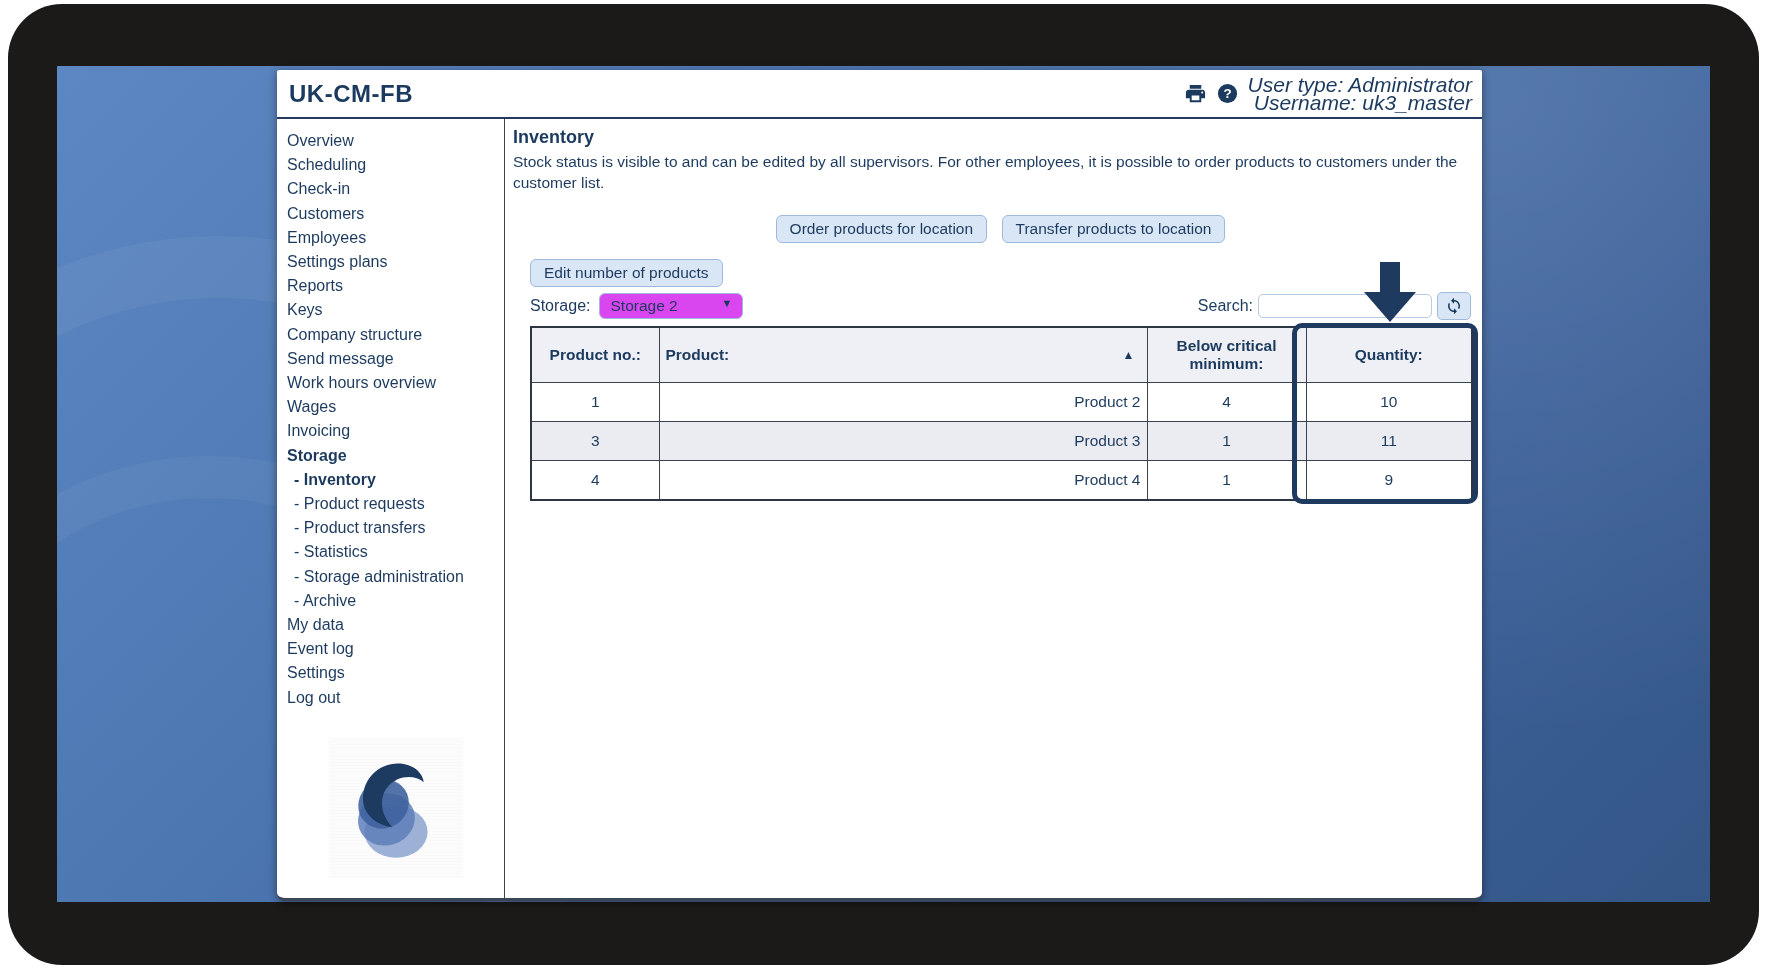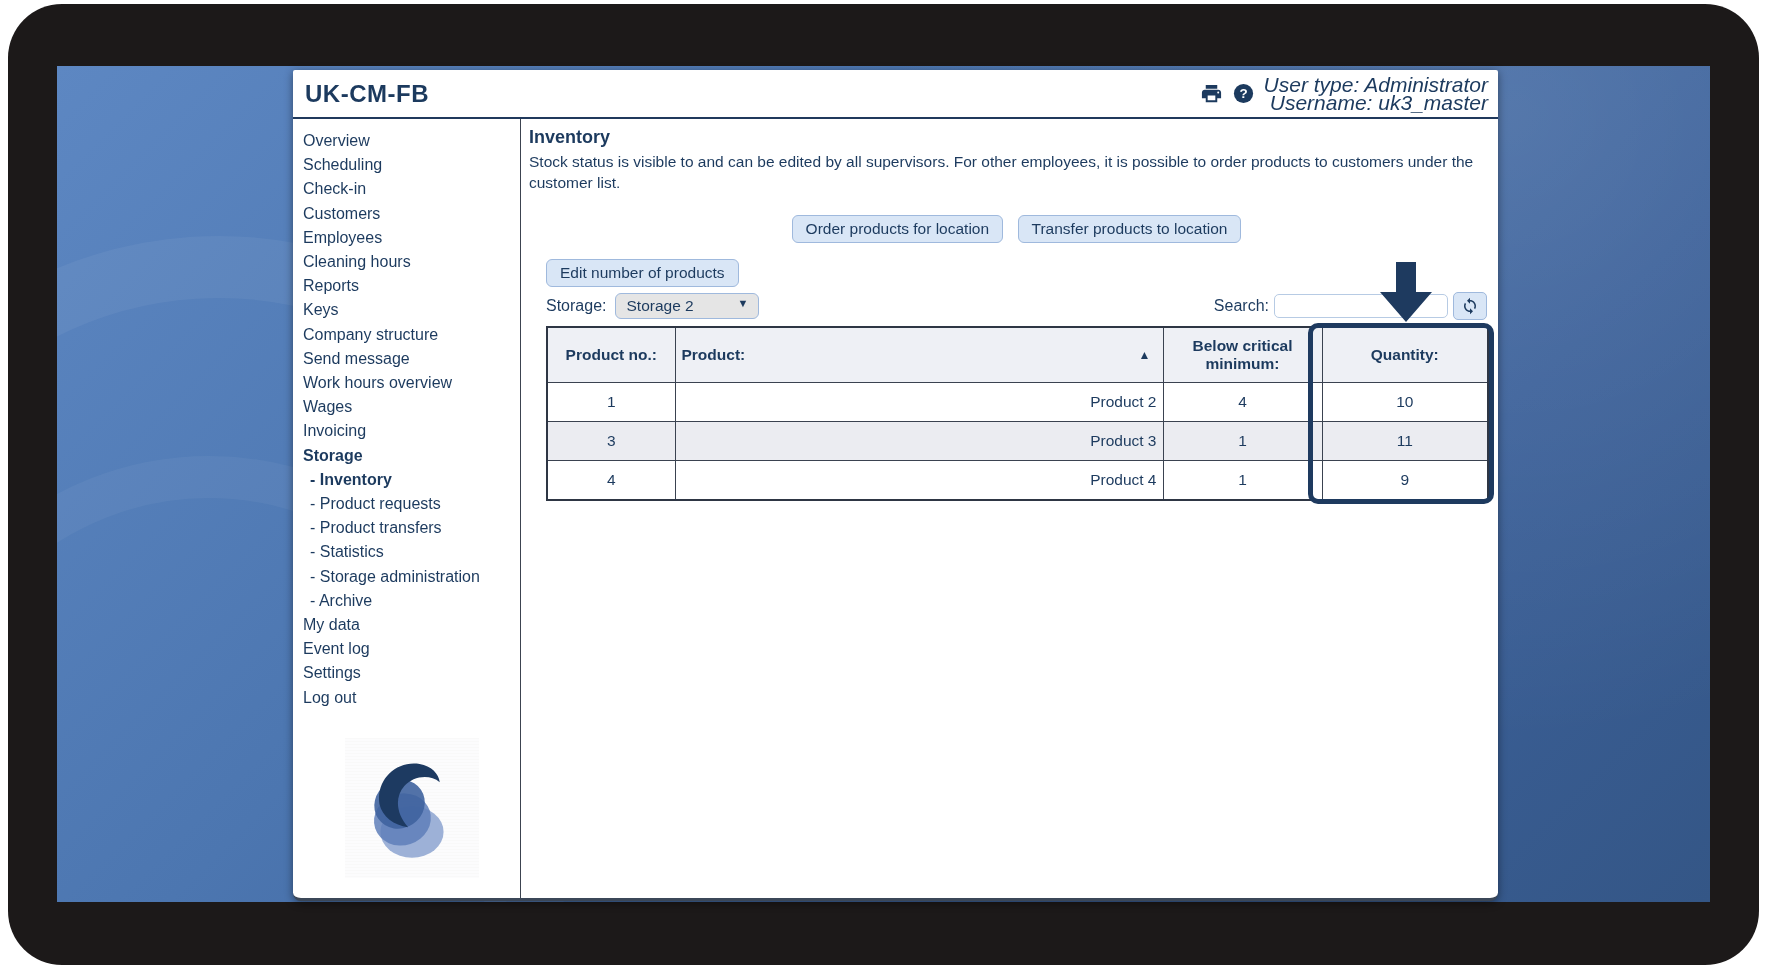--- a/index.html
+++ b/index.html
@@ -14,21 +14,21 @@
   .desktop{position:absolute;left:57px;top:66px;width:1653px;height:836px;
     background:linear-gradient(135deg,#5d87c2 0%,#4c76b0 38%,#3c619a 72%,#345686 100%);
     overflow:hidden;}
   .desktop .glow{position:absolute;inset:0;
     background:radial-gradient(circle at 88% 6%, rgba(255,255,255,0.10), transparent 38%);}
   .swoosh1{position:absolute;left:-260px;top:170px;width:720px;height:720px;border-radius:50%;
     border:62px solid rgba(255,255,255,0.05);transform:rotate(18deg);}
   .swoosh2{position:absolute;left:-170px;top:390px;width:560px;height:560px;border-radius:50%;
     border:42px solid rgba(255,255,255,0.045);}
   
-  .window{position:absolute;left:293px;top:70px;width:1205px;height:828px;background:#fff;
+  .window{position:absolute;left:277px;top:70px;width:1205px;height:828px;background:#fff;
     border-radius:2px 2px 8px 8px;border-bottom:3px solid #3b4758;
     box-shadow:0 2px 8px rgba(0,0,0,0.45);display:flex;flex-direction:column;}
   .win-header{height:47px;display:flex;align-items:center;padding:0 10px 0 12px;
     border-bottom:2px solid #20395c;flex:none;}
   .win-title{font-size:24px;font-weight:bold;letter-spacing:.5px;}
   .header-right{margin-left:auto;display:flex;align-items:center;gap:9px;}
   .hicon{width:23px;height:23px;display:block;cursor:pointer;}
   .user-info{text-align:right;font-style:italic;font-size:21px;line-height:18px;white-space:nowrap;}
   .win-body{display:flex;flex:1;min-height:0;}
   
@@ -46,21 +46,21 @@
   .page-title{font-size:18px;font-weight:bold;margin:2px 0 4px 0;}
   .page-desc{font-size:15.5px;line-height:20.5px;margin:0;width:958px;}
   .controls{margin-left:17px;width:941px;}
   .btn{display:inline-block;background:#d9e6f6;border:1px solid #9fb9dd;border-radius:6px;
     padding:4px 13px;font-size:15.5px;color:#1c3a5e;font-family:"Liberation Sans",sans-serif;
     cursor:pointer;}
   .center-buttons{text-align:center;margin-top:22px;}
   .center-buttons .btn{margin:0 5px;}
   .edit-row{margin-top:16px;}
   .toolbar{display:flex;align-items:center;margin-top:5px;font-size:16px;}
-  .dropdown{margin-left:9px;width:122px;background:#e5e5e5;border:1px solid #9fb9dd;
+  .dropdown{margin-left:9px;width:122px;background:#d946ef;border:1px solid #9fb9dd;
     border-radius:6px;padding:3px 10px;display:flex;align-items:flex-start;cursor:pointer;
     font-size:15.5px;}
   .dropdown .caret{margin-left:auto;font-size:11px;}
   .search-group{margin-left:auto;display:flex;align-items:center;gap:5px;}
   .search-group input{width:160px;height:22px;border:1px solid #b7cbe4;border-radius:5px;
     font-size:15px;padding:0 6px;outline:none;font-family:"Liberation Sans",sans-serif;}
   .refresh-btn{width:32px;height:26px;background:#d9e6f6;border:1px solid #9fb9dd;
     border-radius:5px;display:flex;align-items:center;justify-content:center;cursor:pointer;}
   
   .table-wrap{position:relative;margin-top:6px;display:inline-block;}
@@ -111,21 +111,21 @@
     </div>
   </div>
 
   <div class="win-body">
     <div class="sidebar">
       <div class="nav-item">Overview</div>
       <div class="nav-item">Scheduling</div>
       <div class="nav-item">Check-in</div>
       <div class="nav-item">Customers</div>
       <div class="nav-item">Employees</div>
-      <div class="nav-item">Cleaning hours</div>
+      <div class="nav-item">Settings plans</div>
       <div class="nav-item">Reports</div>
       <div class="nav-item">Keys</div>
       <div class="nav-item">Company structure</div>
       <div class="nav-item">Send message</div>
       <div class="nav-item">Work hours overview</div>
       <div class="nav-item">Wages</div>
       <div class="nav-item">Invoicing</div>
       <div class="nav-item bold">Storage</div>
       <div class="nav-item bold indent">- Inventory</div>
       <div class="nav-item indent">- Product requests</div>

